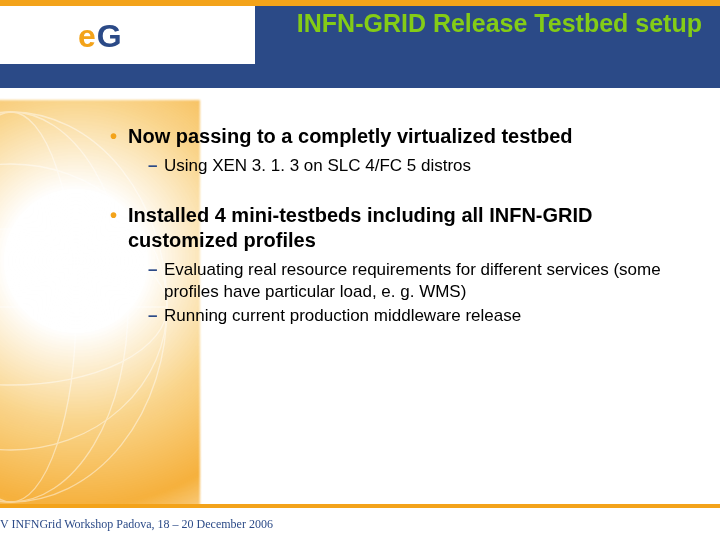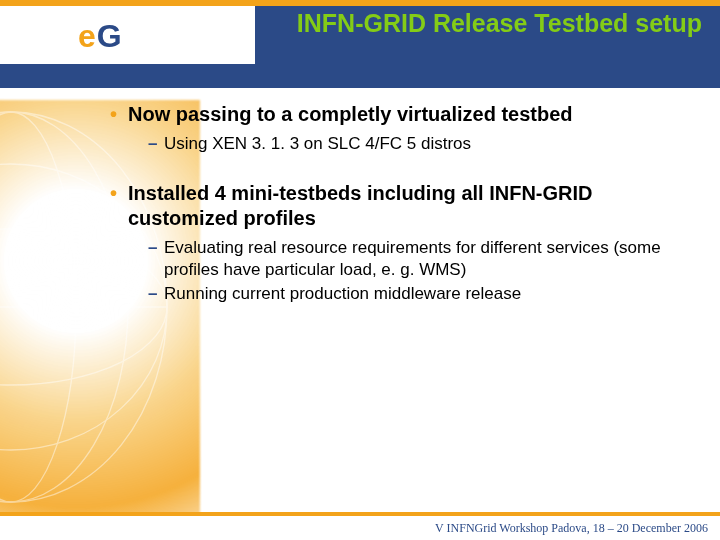--- a/index.html
+++ b/index.html
@@ -88,21 +88,21 @@
     width: 260px;
     height: 420px;
     z-index: 0;
     opacity: 0.5;
   }
 
   
   .content {
     position: relative;
     z-index: 1;
-    padding: 14px 30px 0 110px;
+    padding: 36px 30px 0 110px;
   }
   ul.bullets {
     list-style: none;
   }
   ul.bullets > li {
     margin-bottom: 26px;
   }
   ul.bullets > li > .b1 {
     position: relative;
     font-size: 20px;
@@ -139,26 +139,25 @@
     top: 0;
     color: #2b4a87;
     font-weight: bold;
   }
 
   
   .footer {
     position: absolute;
     bottom: 0;
     left: 0; right: 0;
-    height: 28px;
+    height: 36px;
     border-top: 4px solid #f3a31a;
     background: #fff;
     display: flex;
     align-items: center;
-    justify-content: flex-end;
     padding-right: 12px;
   }
   .footer-text {
     font-family: Georgia, "Times New Roman", serif;
     font-size: 12px;
     color: #2b4a87;
   }
 </style>
 </head>
 <body>

